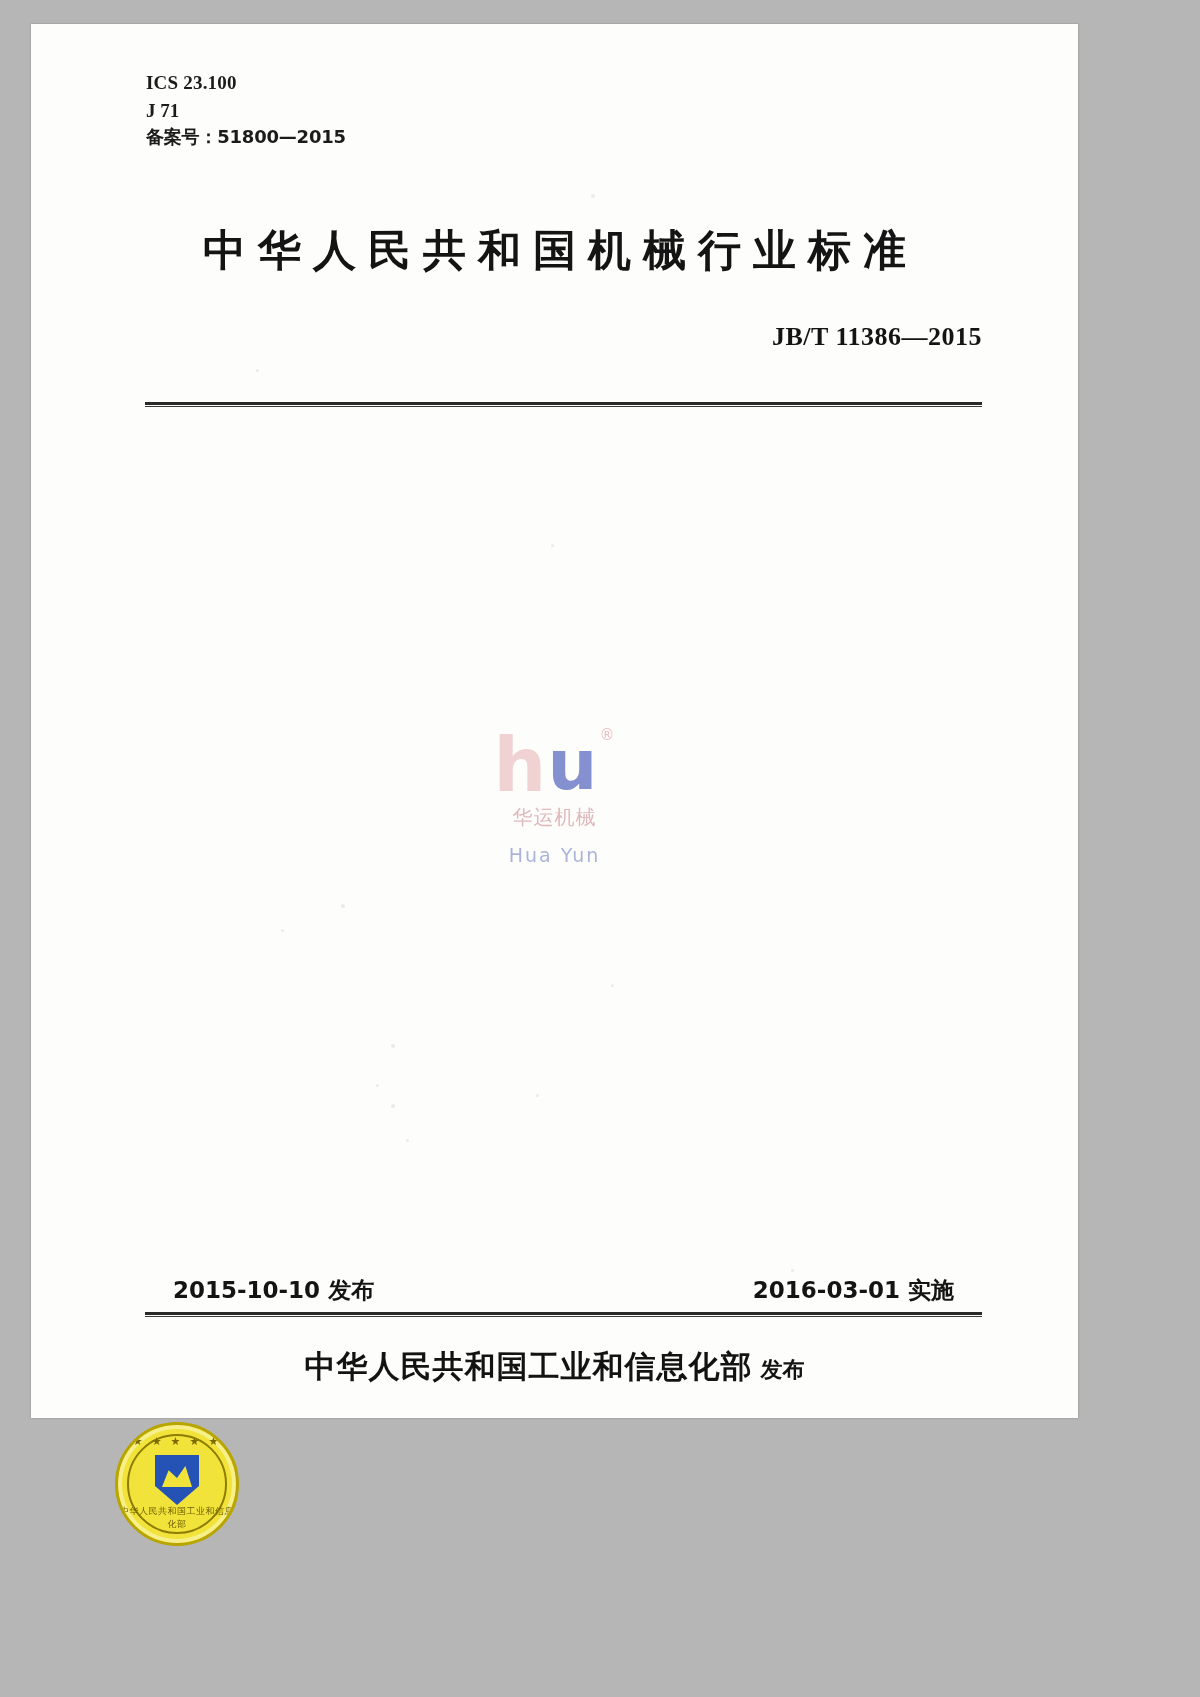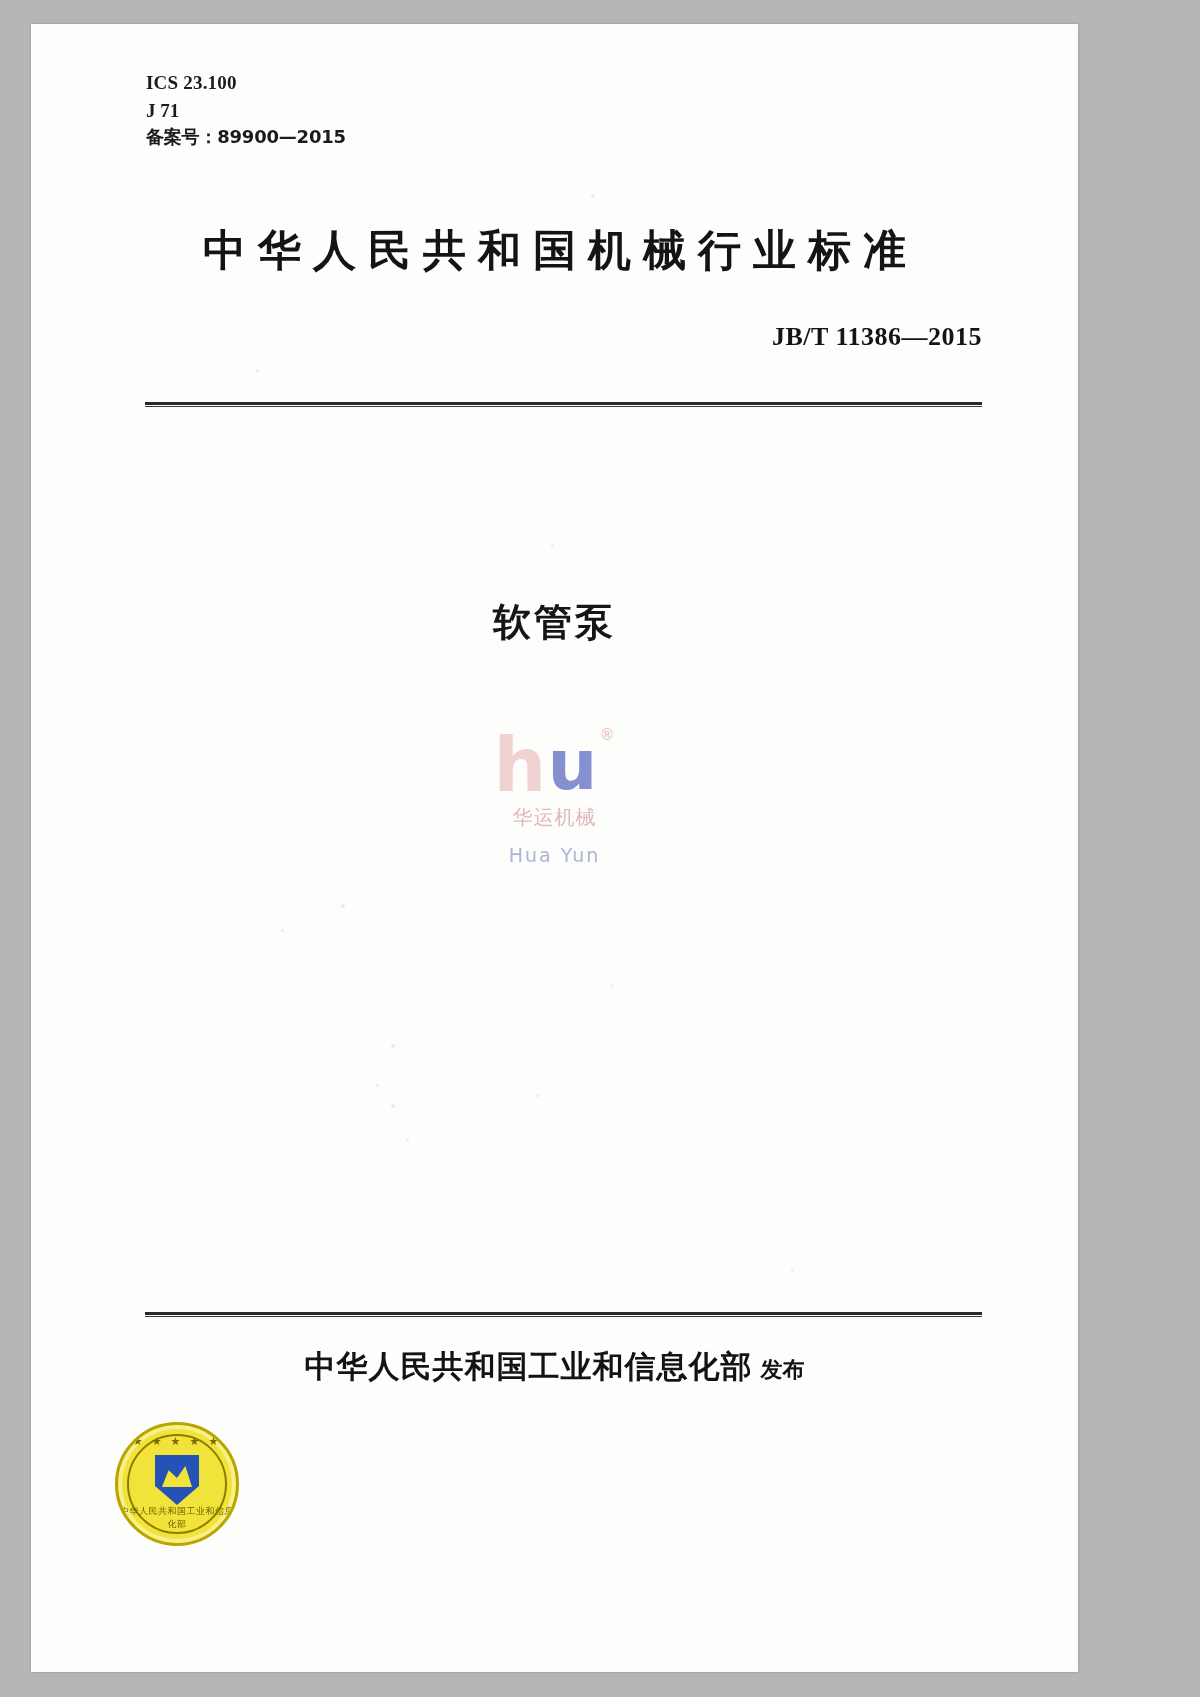--- a/index.html
+++ b/index.html
@@ -18,21 +18,21 @@
     height: 1697px;
     background: #b6b6b6;
   }
 
   
   .sheet {
     position: absolute;
     left: 31px;
     top: 24px;
     width: 1047px;
-    height: 1648px;
+    height: 1394px;
     background: #fdfdfb;
     box-shadow: 0 0 2px rgba(0,0,0,0.25);
   }
 
   
   .speckles {
     position: absolute;
     inset: 0;
     pointer-events: none;
     opacity: .5;
@@ -348,43 +348,46 @@
       <div class="speckle" style="left:345px;top:1060px;width:3px;height:3px;"></div>
       <div class="speckle" style="left:360px;top:1080px;width:4px;height:4px;"></div>
       <div class="speckle" style="left:375px;top:1115px;width:3px;height:3px;"></div>
       <div class="speckle" style="left:505px;top:1070px;width:3px;height:3px;"></div>
       <div class="speckle" style="left:760px;top:1245px;width:3px;height:3px;"></div>
     </div>
 
     <div class="meta">
       <div class="ics">ICS 23.100</div>
       <div class="cls">J 71</div>
-      <div class="rec">备案号：89900—2015</div>
+      <div class="rec">备案号：51800—2015</div>
     </div>
 
 
     <div class="std-title">中华人民共和国机械行业标准</div>
 
     <div class="std-number">JB/T 11386—2015</div>
 
     <div class="rule"></div>
     <div class="rule-thin"></div>
 
-    <div class="subject-cn">软管泵</div>
 
     <div class="watermark">
       <div class="wm-mark">
         <span class="wm-h">h</span>
         <span class="wm-y">u</span>
         <span class="wm-r">®</span>
       </div>
       <div class="wm-cn">华运机械</div>
       <div class="wm-en">Hua Yun</div>
     </div>
 
+    <div class="date-row">
+      <div class="date-pub">2015-10-10 发布</div>
+      <div class="date-impl">2016-03-01 实施</div>
+    </div>
 
     <div class="rule-bottom"></div>
     <div class="rule-bottom2"></div>
 
     <div class="issuer">
       <span>中华人民共和国工业和信息化部</span><span class="verb">发布</span>
     </div>
 
     <div class="seal">
       <div class="seal-inner"></div>

